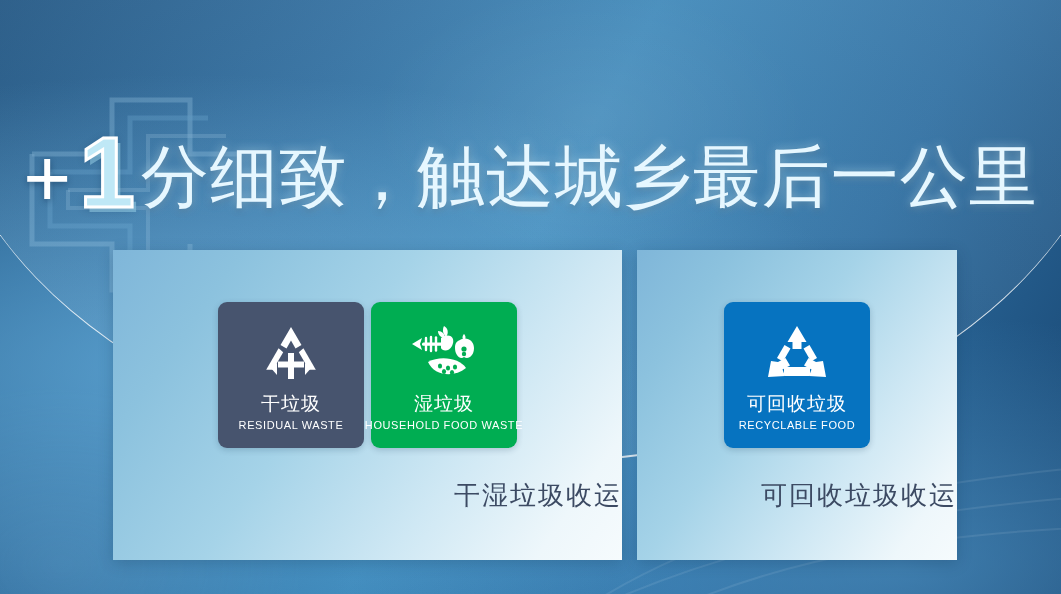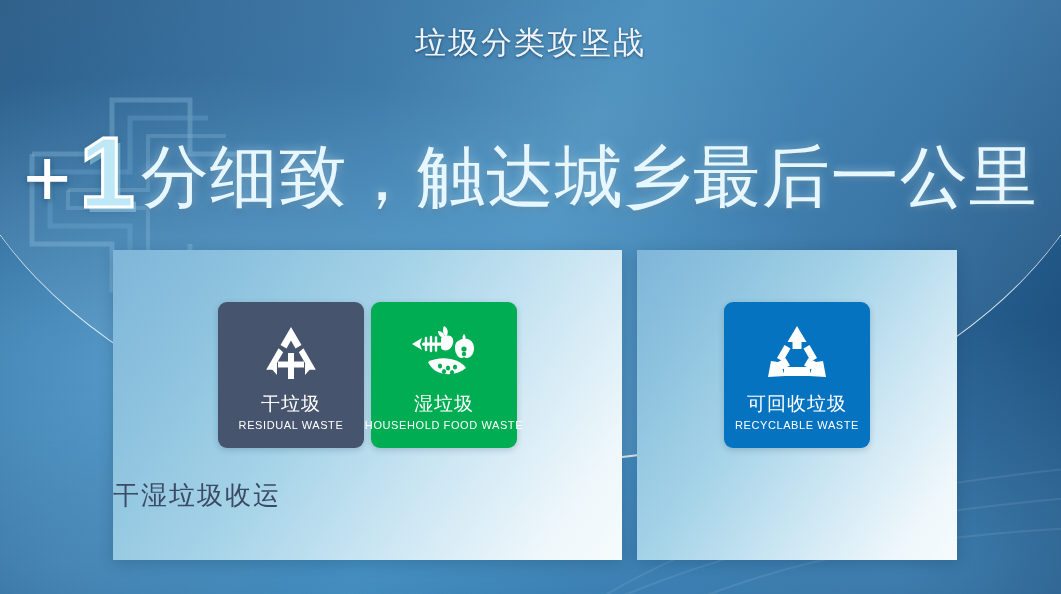--- a/index.html
+++ b/index.html
@@ -102,21 +102,21 @@
     color:#ffffff;
     box-shadow:0 2px 6px rgba(10,40,70,.20);
   }
   .tile-icon{ height:70px; display:flex; align-items:center; justify-content:center; }
   .tile-icon svg{ display:block; }
   .tile-cn{ font-size:19px; line-height:24px; letter-spacing:1px; margin-top:4px; }
   .tile-en{ font-size:11px; line-height:13px; letter-spacing:.6px; margin-top:3px; white-space:nowrap; }
 
   .card-caption{
     position:absolute; left:0; right:0; top:228px;
-    text-align:left;
+    text-align:right;
     font-size:26px; line-height:34px; letter-spacing:2px;
     color:#3c4a63;
   }
 </style>
 </head>
 <body>
 
 <div id="slide">
 
   <div class="haze"></div>
@@ -149,21 +149,20 @@
   <svg class="deco-bl" viewBox="0 0 340 250">
     <defs>
       <radialGradient id="blg" cx="30%" cy="80%" r="75%">
         <stop offset="0%" stop-color="#9fd3ef" stop-opacity=".45"></stop>
         <stop offset="100%" stop-color="#9fd3ef" stop-opacity="0"></stop>
       </radialGradient>
     </defs>
     <rect x="0" y="0" width="340" height="250" fill="url(#blg)"></rect>
   </svg>
 
-  <div class="slide-title">垃圾分类攻坚战</div>
 
   <div class="headline">
     <span class="hl-plus">+</span>
     <span class="hl-one">1</span>
     <span class="hl-rest">分细致，触达城乡最后一公里</span>
   </div>
 
   <div class="cards">
 
     <div class="card" id="card-left">
@@ -242,20 +241,21 @@
 
                 <path d="M6 38 L3 54 L20 53 L17.5 46.5 L25 42.5 L20.5 35 L13 39 Z"></path>
 
                 <path d="M58 38 L61 54 L44 53 L46.5 46.5 L39 42.5 L43.5 35 L51 39 Z"></path>
 
                 <rect x="19" y="44" width="26" height="9" rx="1"></rect>
               </g>
             </svg>
           </div>
           <div class="tile-cn">可回收垃圾</div>
-          <div class="tile-en">RECYCLABLE WASTE</div>
+          <div class="tile-en">RECYCLABLE FOOD</div>
         </div>
 
       </div>
+      <div class="card-caption">可回收垃圾收运</div>
     </div>
 
   </div>
 </div>
 
 </body></html>

